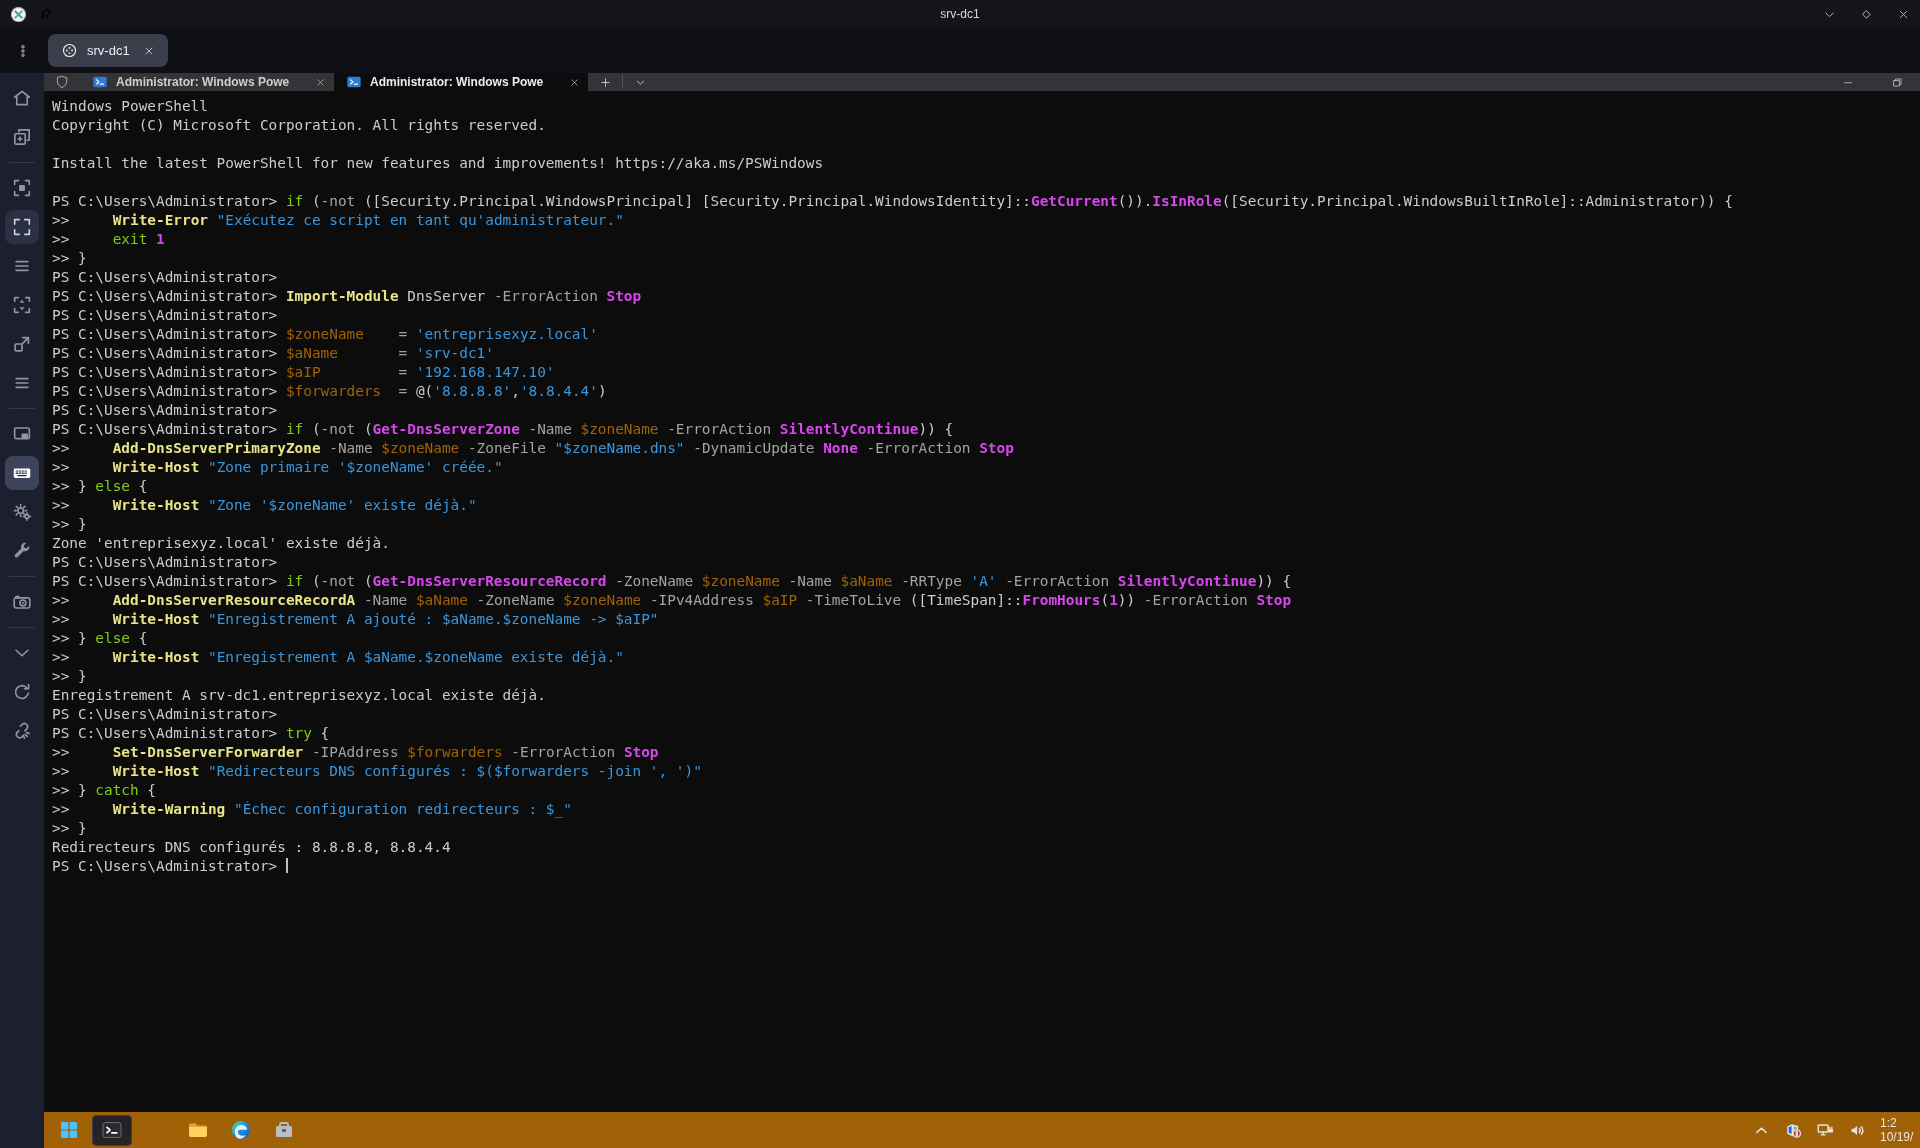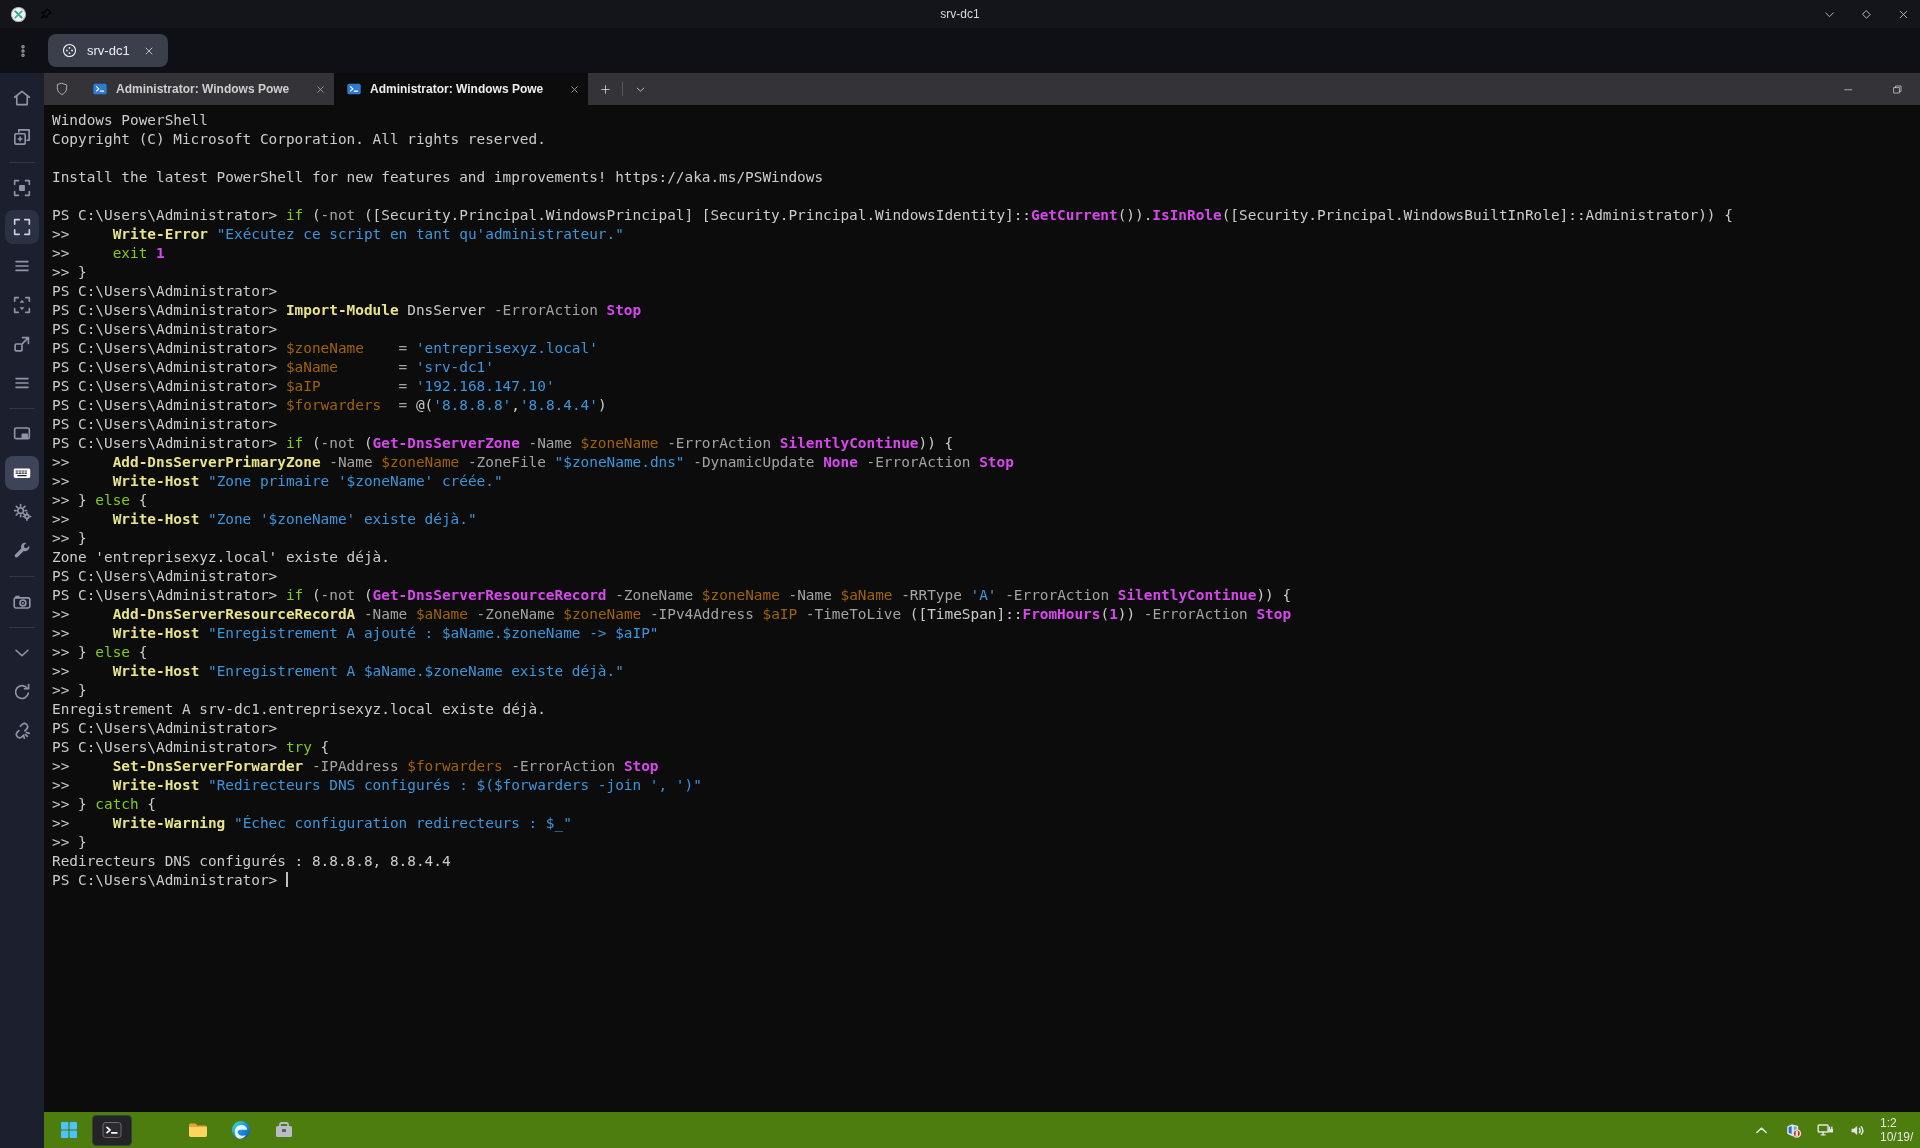--- a/index.html
+++ b/index.html
@@ -31,21 +31,21 @@
   .sidebar{width:44px;background:#1C1F2D;display:flex;flex-direction:column;align-items:center;padding-top:8px;gap:5px;flex:none;}
   .sb-btn{width:34px;height:34px;border-radius:8px;display:flex;align-items:center;justify-content:center;color:#8F95A8;flex:none;}
   .sb-btn svg{width:22px;height:22px;}
   .sb-btn.active-subtle{background:#2B3042;color:#CBD0E0;}
   .sb-btn.active-strong{background:#3D4459;color:#FFFFFF;}
   .sb-div{width:26px;height:1px;background:#32374A;margin:3px 0;flex:none;}
 
   .vm{flex:1;display:flex;flex-direction:column;background:#0C0C0C;min-width:0;}
 
   
-  .termtabbar{height:32px;background:#333338;display:flex;align-items:stretch;flex:none;}
+  .termtabbar{height:18px;background:#333338;display:flex;align-items:stretch;flex:none;}
   .shield{width:36px;display:flex;align-items:center;justify-content:center;color:#A9A9AE;}
   .shield svg{width:16px;height:16px;stroke-width:1.5;}
   .ttabs{display:flex;align-items:stretch;}
   .ttab{width:234px;display:flex;align-items:center;gap:8px;padding:0 8px 0 12px;font-size:12px;color:#CFCFCF;}
   .ttab.active{background:#0C0C0C;color:#EDEDED;}
   .ttab .ps-ic svg{width:16px;height:16px;stroke:none;}
   .ttab .lbl{white-space:nowrap;overflow:hidden;flex:1;font-weight:bold;}
   .ttab .x{color:#B9B9B9;flex:none;}
   .ttab .x svg{width:11px;height:11px;stroke-width:1.6;}
   .tbarbtn{width:34px;display:flex;align-items:center;justify-content:center;color:#D2D2D2;}
@@ -60,21 +60,21 @@
   .t-d{color:#CCCCCC;}
   .t-k{color:#84cc16;}
   .t-v{color:#a16207;}
   .t-c{color:#E8E487;font-weight:700;}
   .t-s{color:#3A96DD;}
   .t-p{color:#a3a3a3;}
   .t-w{color:#d946ef;font-weight:600;}
   .cursor{display:inline-block;width:2px;height:15px;background:#BFBFBF;vertical-align:-2px;}
 
   
-  .taskbar{height:36px;background:#4d7c0f;display:flex;align-items:center;padding-left:5px;position:relative;flex:none;}
+  .taskbar{height:36px;background:#a16207;display:flex;align-items:center;padding-left:5px;position:relative;flex:none;}
   .tb-app{width:40px;height:31px;display:flex;align-items:center;justify-content:center;border-radius:5px;margin-right:3px;}
   .tb-app.active{background:#232328;box-shadow:0 0 0 1px #3C3C42 inset;}
   .tb-app svg{width:24px;height:24px;stroke:none;}
   .tray{position:absolute;right:0;top:0;height:100%;display:flex;align-items:center;gap:13px;}
   .tray .tr-ic{display:flex;align-items:center;justify-content:center;color:#E4E4E4;}
   .tray .tr-ic svg{width:19px;height:19px;}
   .clock{width:40px;overflow:hidden;font-size:12px;line-height:14px;color:#E8E8E8;white-space:nowrap;}
 </style>
 </head>
 <body>

